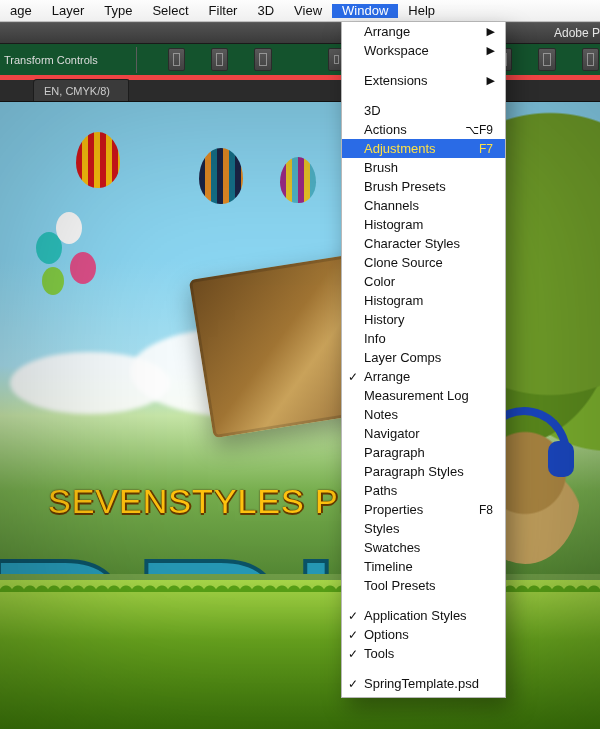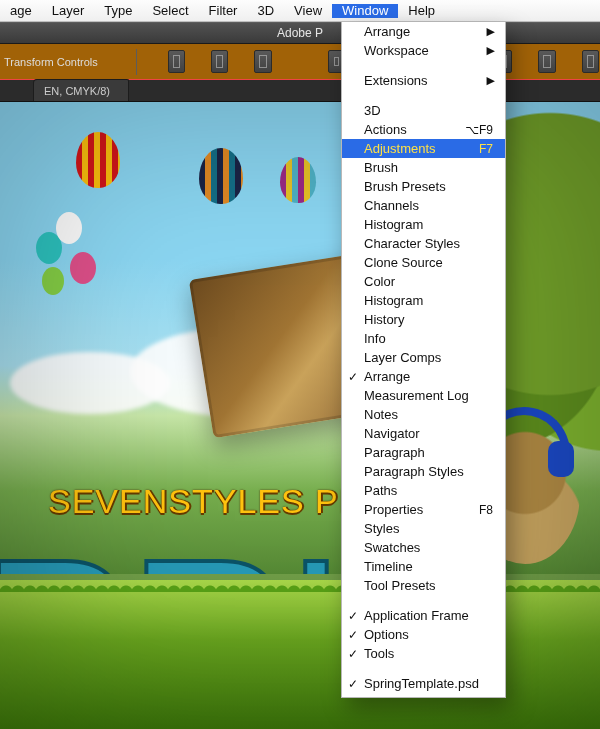--- a/index.html
+++ b/index.html
@@ -9,26 +9,26 @@
   
   .menubar { position:absolute; top:0; left:0; right:0; height:22px;
     background:linear-gradient(#fdfdfd,#efefef); border-bottom:1px solid #bfbfbf;
     display:flex; align-items:center; font-size:13px; color:#111; z-index:100; }
   .menubar .menu-item { height:14px; padding:0 10px; display:flex; align-items:center; cursor:default; }
   .menubar .menu-item.active { background:#2a6be6; color:#fff; }
 
   
   .ps-title { position:absolute; top:22px; left:0; right:0; height:22px;
     background:linear-gradient(#525252,#3a3a3a); color:#e5e5e5; font-size:12px;
-    display:flex; justify-content:center; align-items:center; z-index:50;
+    display:flex; justify-content:flex-end; align-items:center; z-index:50;
     border-top:1px solid #5d5d5d; border-bottom:1px solid #1a1a1a; }
 
   
   .options-bar { position:absolute; top:44px; left:0; right:0; height:36px;
-    background:#a16207; border-bottom:1px solid #ef4444; display:flex; align-items:center;
+    background:#14532d; border-bottom:5px solid #ef4444; display:flex; align-items:center;
     font-size:11px; color:#ddd; z-index:50;gap:24px; }
   .opt-label { padding:0 8px 0 4px; white-space:nowrap; }
   .tb-sep { width:1px; height:26px; margin:0 6px; background:#2f2f2f; border-right:1px solid #5c5c5c; }
   .tb-btn { width:23px; height:23px; margin:0 1px; border:1px solid #2b2b2b;
     background:linear-gradient(#595959,#414141); border-radius:2px; position:relative; }
   .tb-btn::before { content:""; position:absolute; inset:4px; border:1px solid #ccc; opacity:.55; }
   .tb-btn.small::before { inset:6px 5px; }
 
   
   .tabstrip { position:absolute; top:80px; left:0; right:0; height:22px; z-index:50;
@@ -257,21 +257,21 @@
       </div>
       <div class="dd-row">
         <span>Timeline</span>
       </div>
       <div class="dd-row">
         <span>Tool Presets</span>
       </div>
       <div class="dd-sep"></div>
       <div class="dd-row">
         <span class="check">✓</span>
-        <span>Application Frame</span>
+        <span>Application Styles</span>
       </div>
       <div class="dd-row">
         <span class="check">✓</span>
         <span>Options</span>
       </div>
       <div class="dd-row">
         <span class="check">✓</span>
         <span>Tools</span>
       </div>
       <div class="dd-sep"></div>

